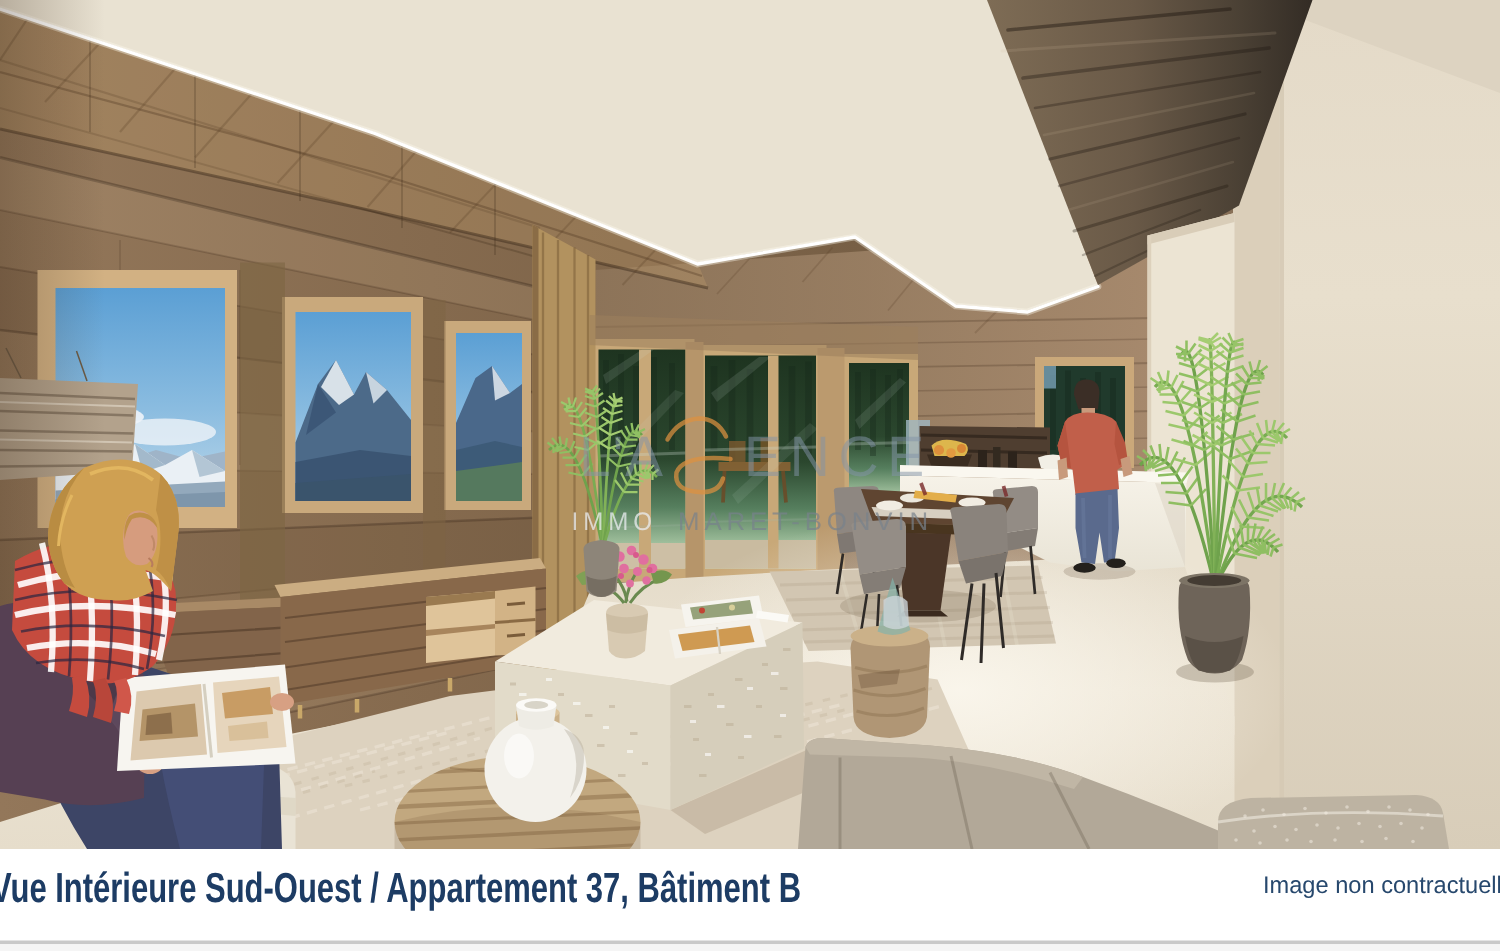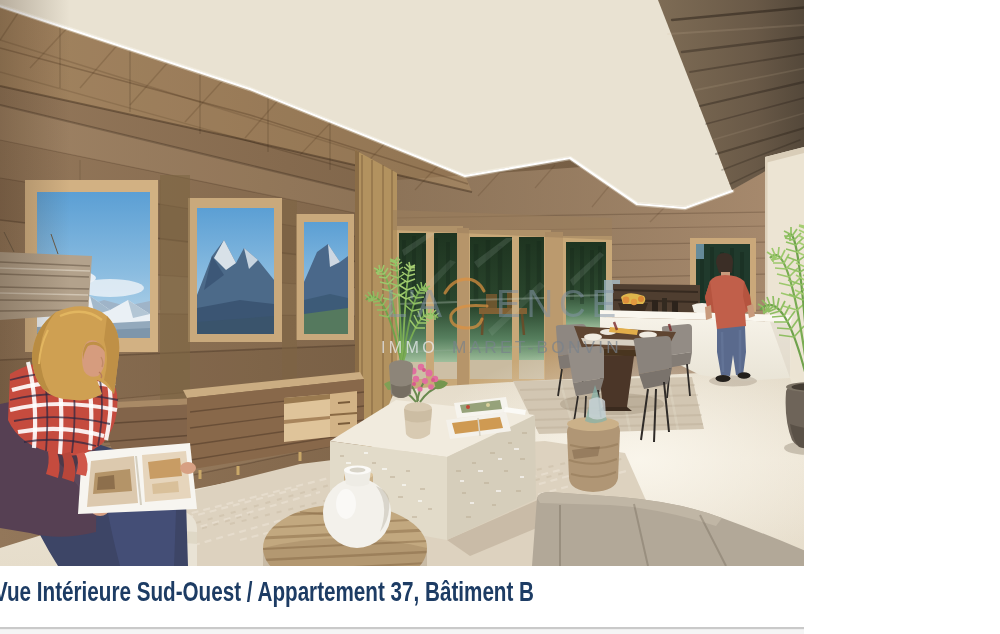--- a/index.html
+++ b/index.html
@@ -1,16 +1,16 @@
 <!DOCTYPE html>
 <html><head>
 <meta charset="utf-8">
 <style>
 html,body{margin:0;padding:0;}
-.page{position:relative;width:804px;height:634px;overflow:hidden;background:#ffffff;font-family:"Liberation Sans",sans-serif;}
+.page{position:relative;width:1000px;height:634px;overflow:hidden;background:#ffffff;font-family:"Liberation Sans",sans-serif;}
 svg{display:block;}
 </style>
 </head>
 <body>
 <div class="page">
 <svg width="1000" height="634" viewBox="0 0 1000 634">
 <defs>
 <linearGradient id="lwall" x1="0" y1="0" x2="1" y2="0">
 <stop offset="0" stop-color="#93775a"></stop>
           <stop offset="0.35" stop-color="#856a4e"></stop>

